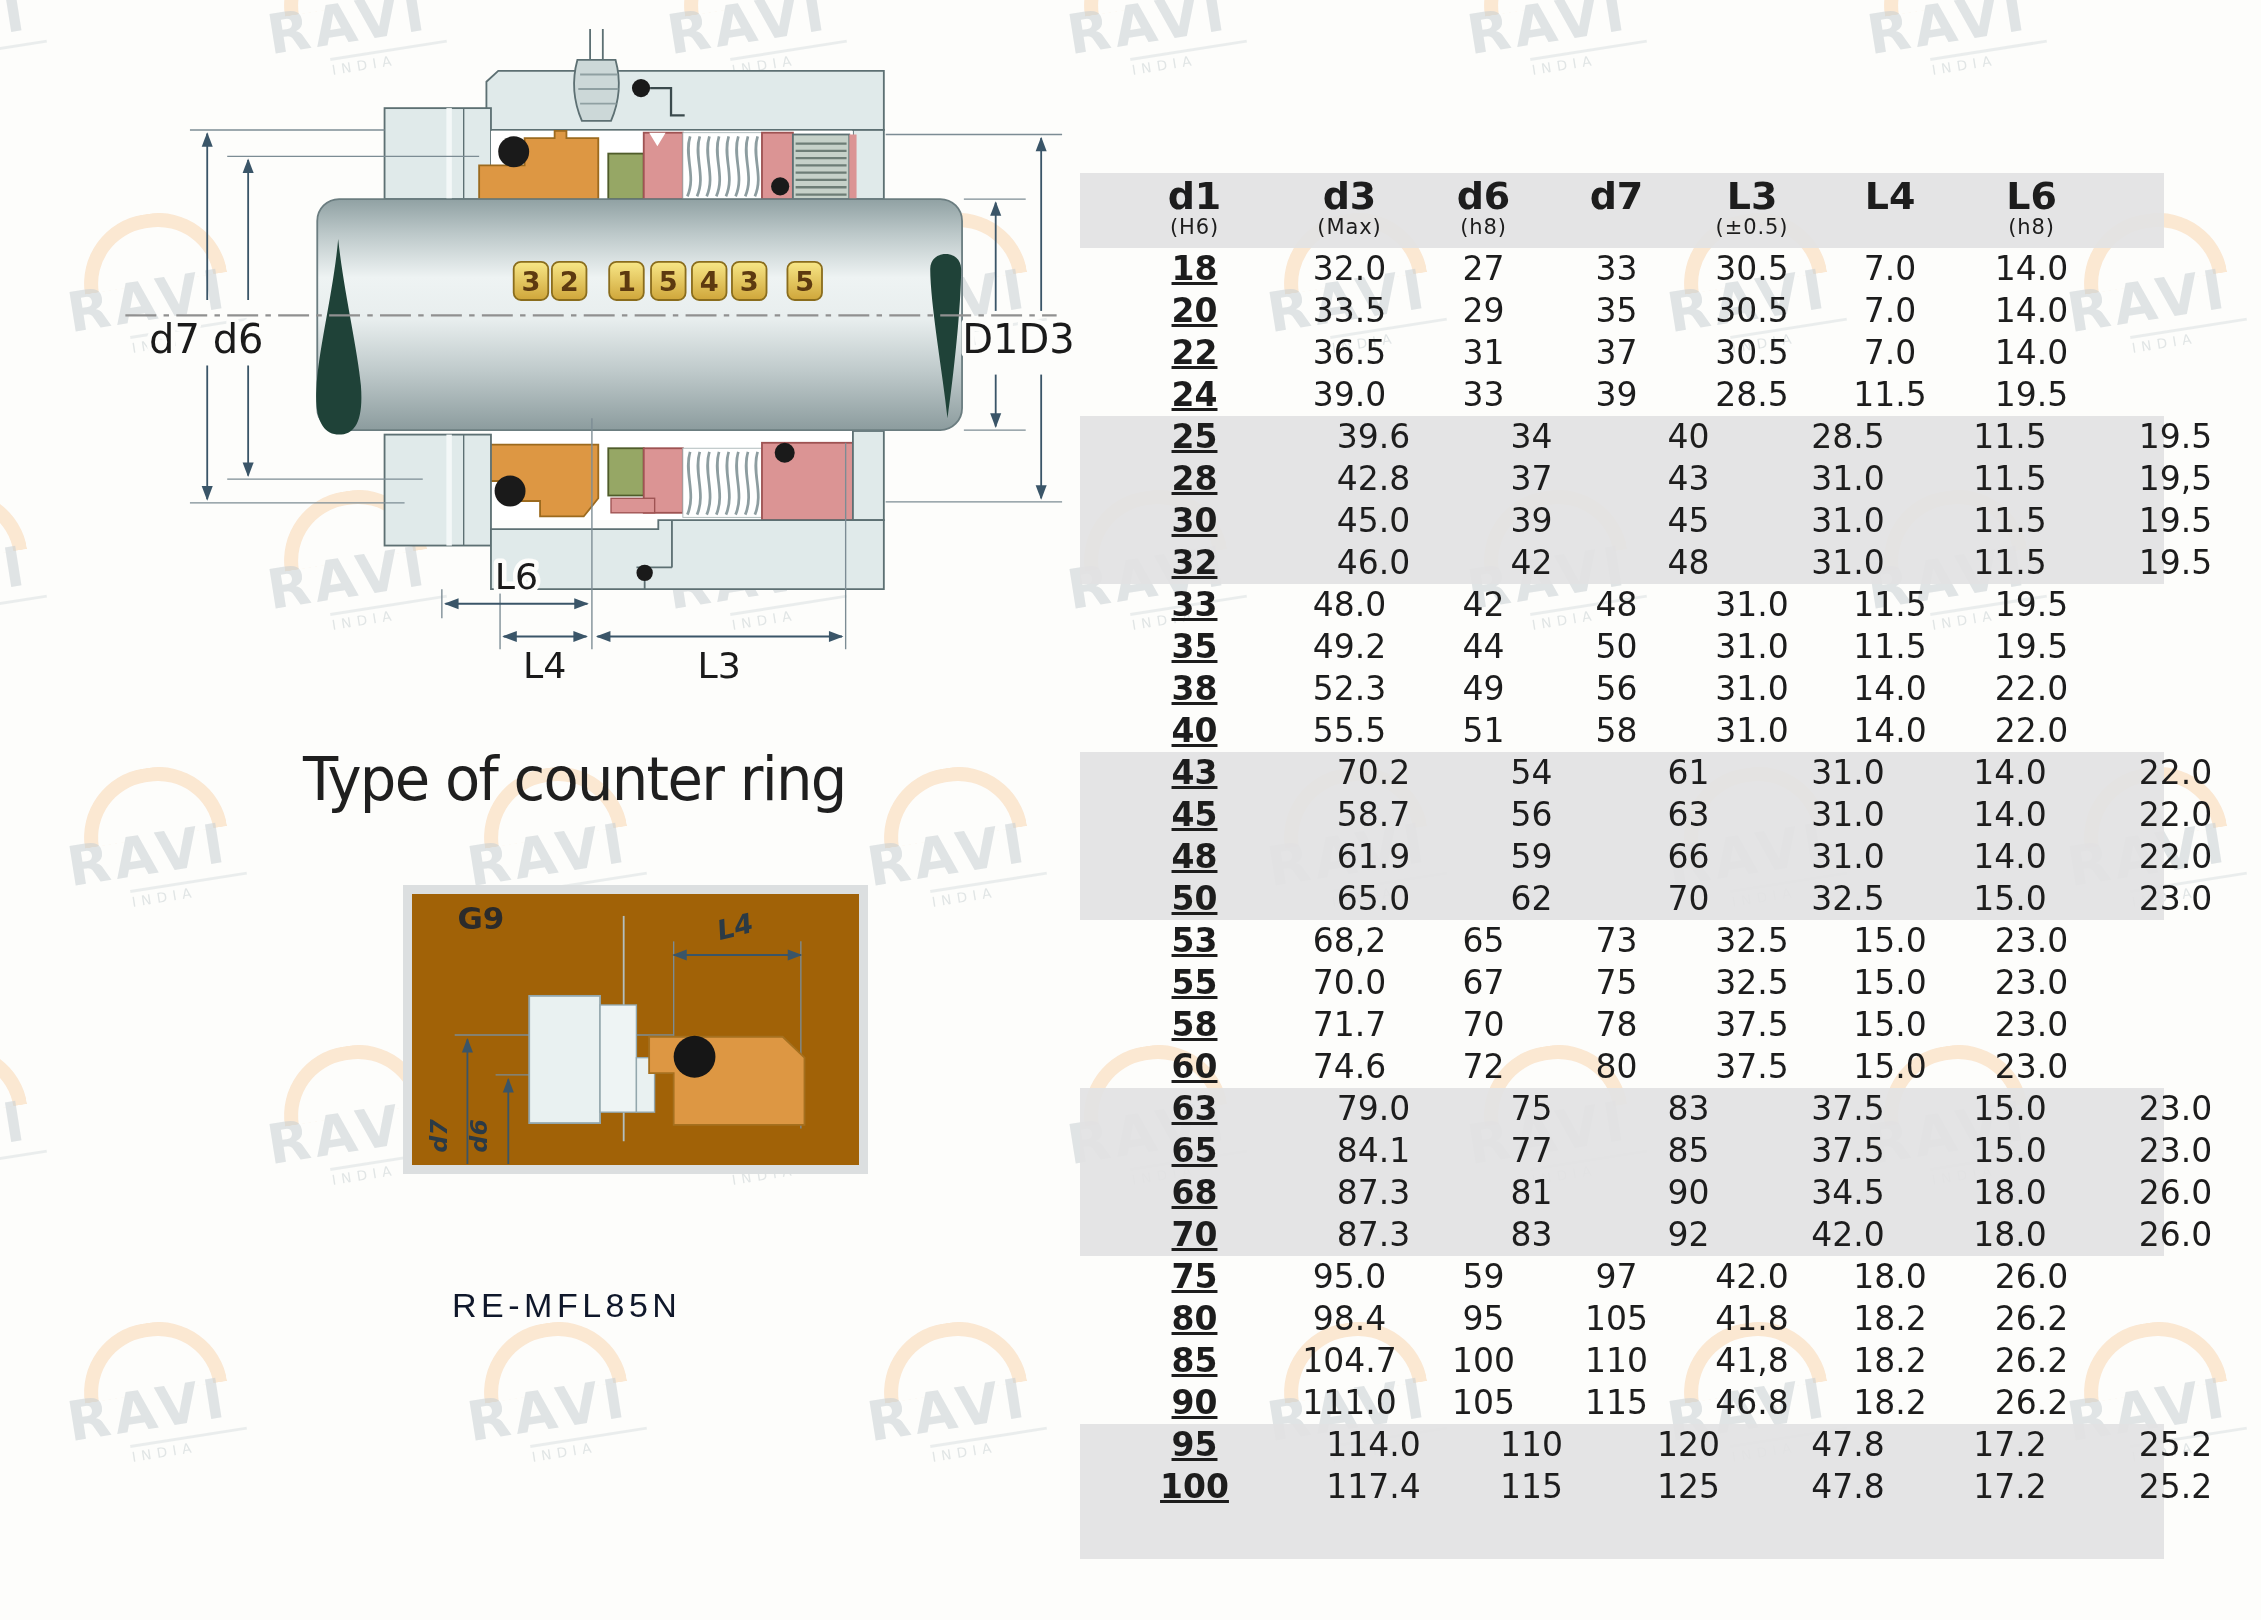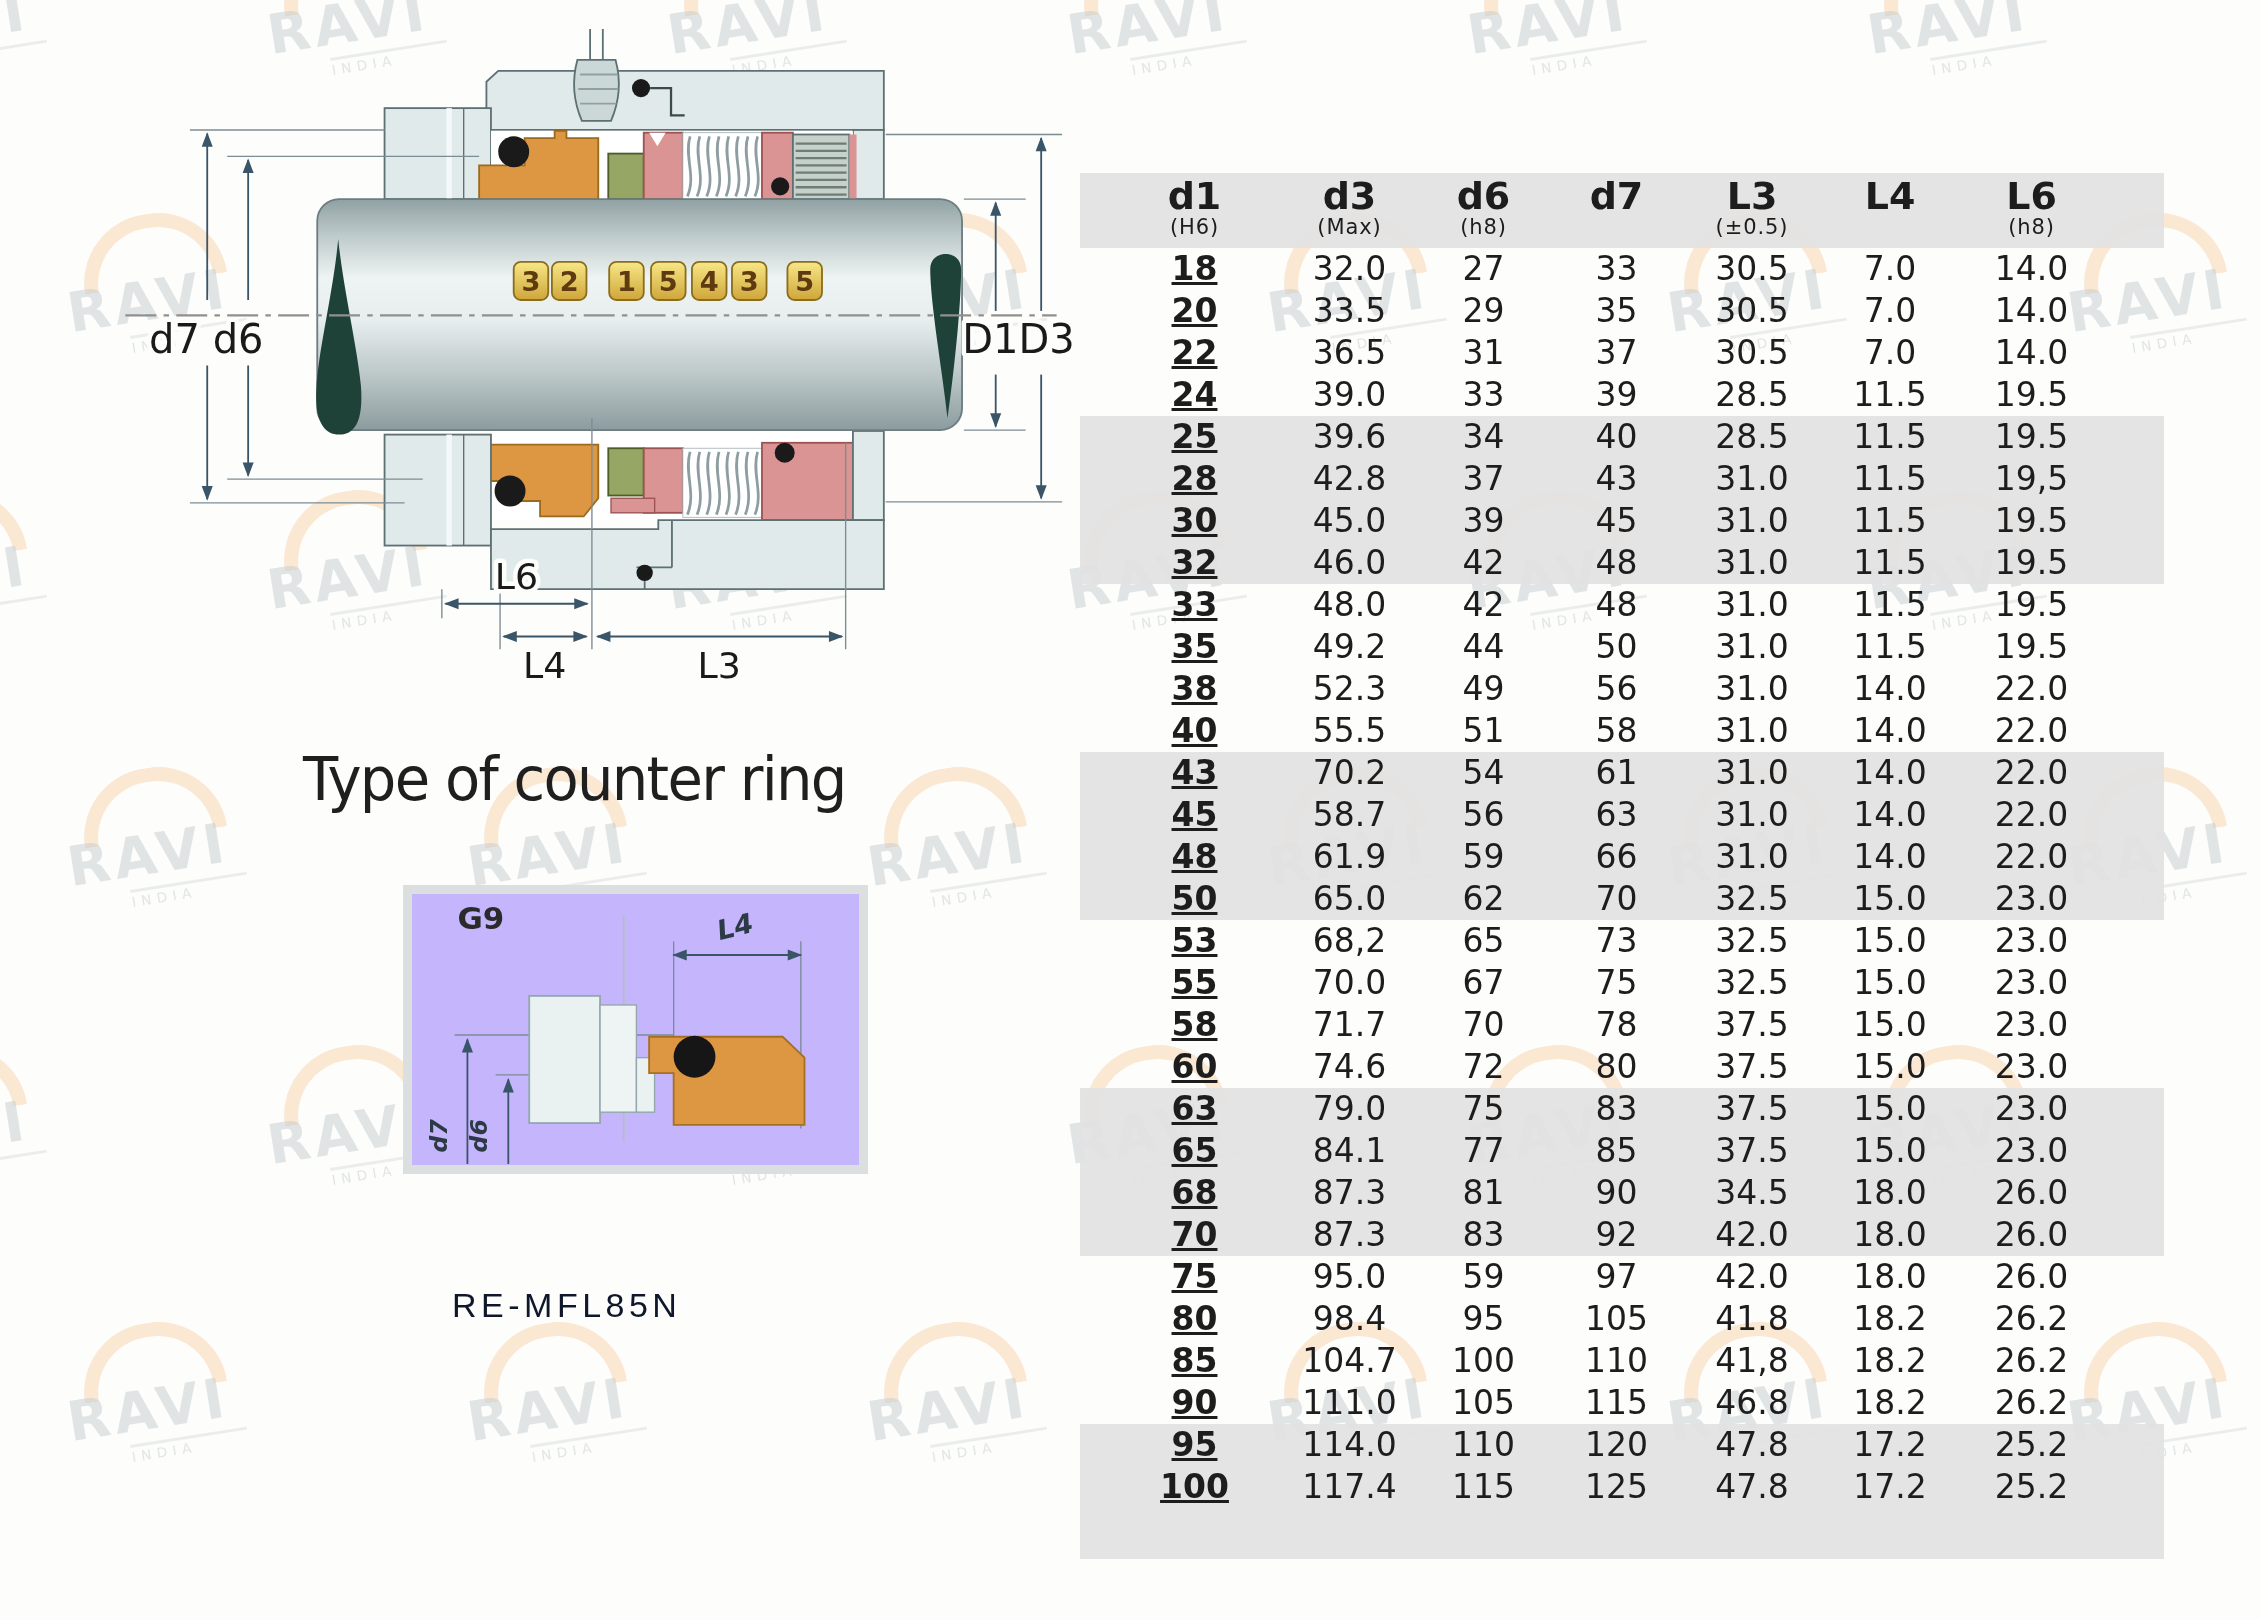--- a/index.html
+++ b/index.html
@@ -11,36 +11,36 @@
   .wm-arch{width:116px;height:56px;border:14.5px solid rgba(243,168,90,.50);border-bottom:none;
            border-radius:116px 116px 0 0;margin-left:20px;}
   .wm-brand{font-weight:bold;font-size:55px;line-height:55px;color:rgba(148,163,171,.55);
             letter-spacing:4.5px;margin-top:-11px;}
   .wm-sub{margin-top:3.6px;margin-left:58px;width:118px;border-top:3.6px solid rgba(150,165,172,.35);
           font-size:13.6px;letter-spacing:5.5px;color:rgba(150,165,172,.55);padding-top:1.8px;}
   
   .drawing{position:absolute;left:109px;top:18px;width:964px;height:755px;}
   .heading{position:absolute;left:303px;top:744px;font-size:60px;letter-spacing:-1.8px;
            color:#1f1f1f;transform:scaleX(.96);transform-origin:left top;white-space:nowrap;}
-  .g9box{position:absolute;left:403px;top:885px;width:465px;height:289px;background:#c4b5fd;
+  .g9box{position:absolute;left:403px;top:885px;width:465px;height:289px;background:#a16207;
          border:9px solid #dcdfe0;box-sizing:border-box;}
   .g9box svg{display:block;width:447px;height:271px;}
   .model{position:absolute;left:452px;top:1286px;font-family:"Liberation Sans",sans-serif;
          font-size:34px;letter-spacing:4.5px;color:#0f172a;}
   
   .dimtable{position:absolute;left:1080px;top:173px;width:1084px;color:#1d1d1d;}
   .thead{display:grid;grid-template-columns:202px 135px 133px 133px 138px 138px 145px;
          background:rgba(226,226,227,.92);height:75px;align-items:start;}
   .hcell{text-align:center;line-height:1;}
   .hcell:first-child{padding-left:27px;}
   .hl{font-size:38px;font-weight:bold;margin-top:3.6px;}
   .hs{font-size:21px;margin-top:2.7px;letter-spacing:0.9px;}
   .trow{display:grid;grid-template-columns:202px 135px 133px 133px 138px 138px 145px;
         height:42px;align-items:center;}
-  .trow.shade{background:rgba(226,226,227,.92);}
+  .trow.shade{background:rgba(226,226,227,.92);gap:24px;}
   .trow span{text-align:center;font-size:33px;line-height:42px;}
   .trow span:first-child{font-weight:bold;padding-left:27px;text-decoration:underline;}
   .tfiller{height:51px;background:rgba(226,226,227,.92);}
   
   .dimlab{font-family:"DejaVu Sans",sans-serif;fill:#1a1a1a;
           paint-order:stroke;stroke:#fdfdfb;stroke-width:10px;stroke-linejoin:round;}
 </style>
 </head>
 <body>
 

